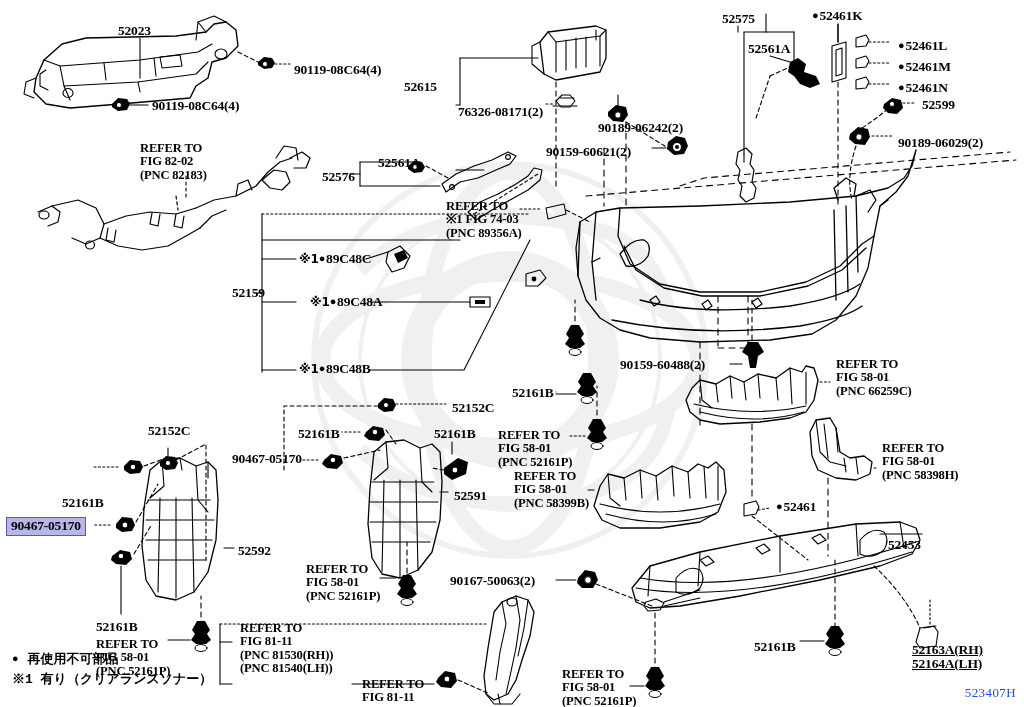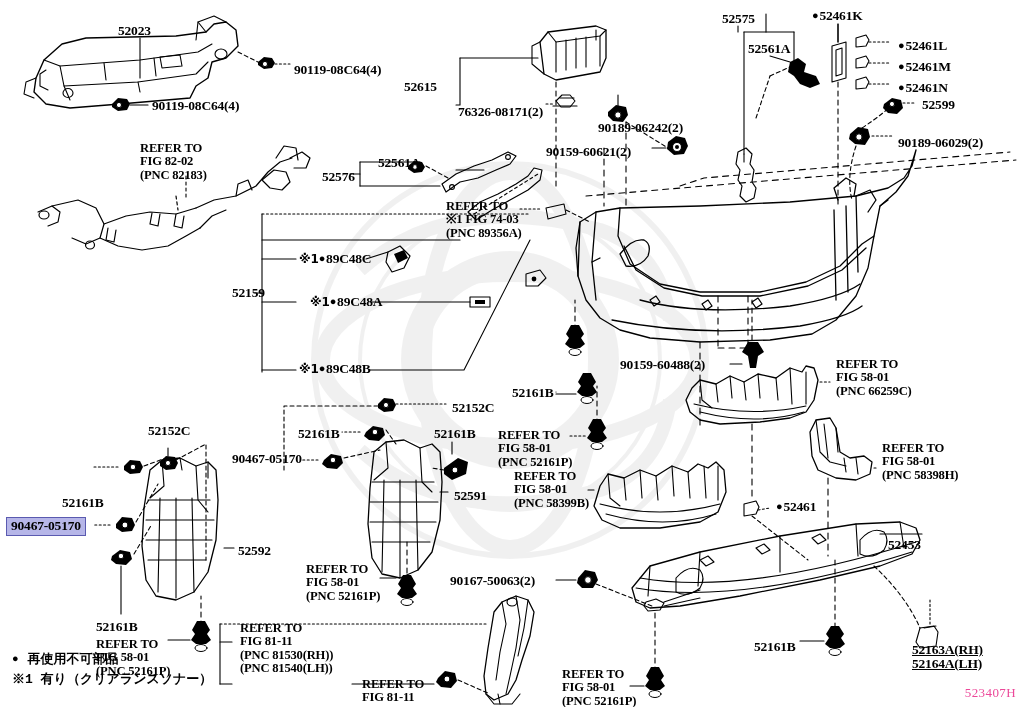--- a/index.html
+++ b/index.html
@@ -66,21 +66,21 @@
     padding: 1px 4px 2px 4px;
     box-sizing: border-box;
   }
   #figcode {
     position: absolute;
     right: 8px;
     bottom: 6px;
     font-family: "Liberation Serif", "DejaVu Serif", serif;
     font-size: 13px;
     letter-spacing: 0.4px;
-    color: #ec4899;
+    color: #1d4ed8;
   }
   #legend { position: absolute; left: 12px; top: 650px; }
   #legend .line { display: block; margin-bottom: 2px; white-space: pre; }
 </style>
 </head>
 <body>
 
 <div id="sheet">
 
   <svg id="watermark" viewBox="0 0 420 420">

